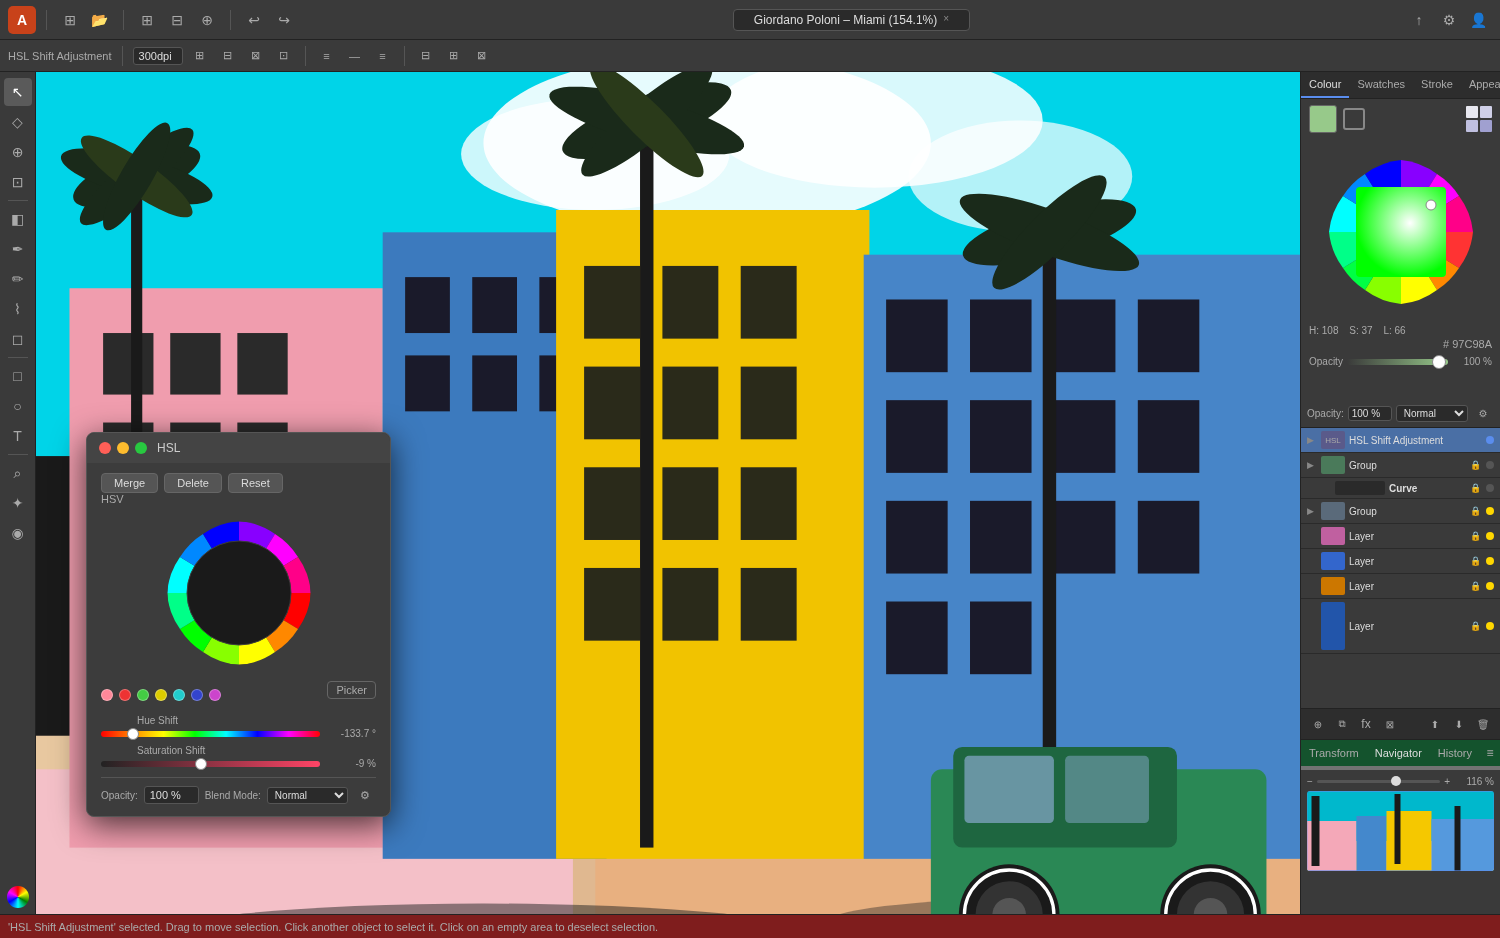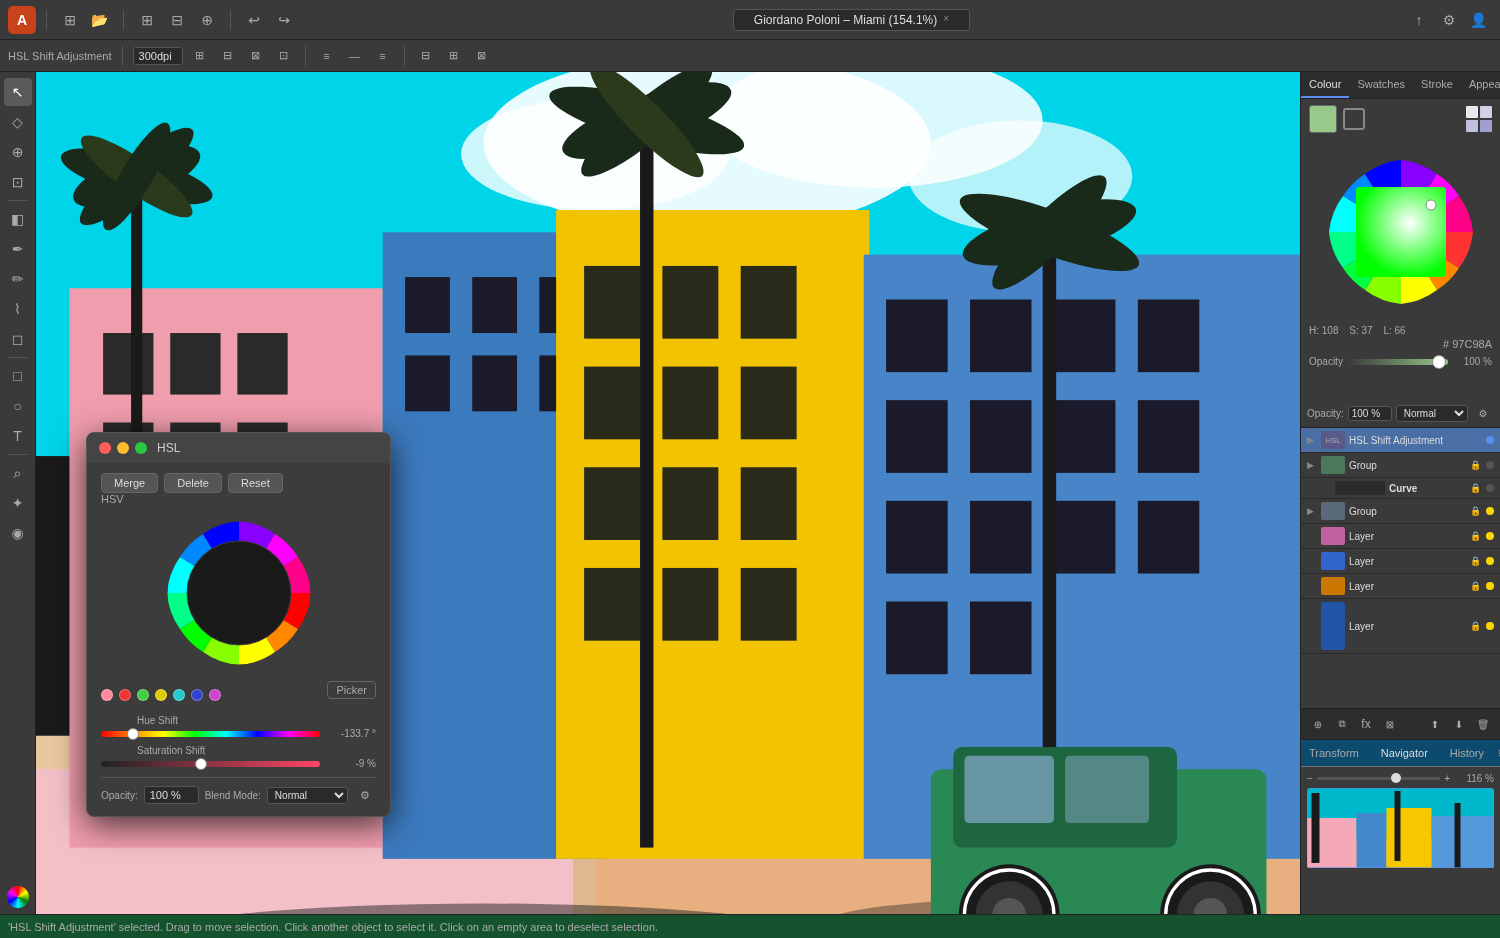--- a/index.html
+++ b/index.html
@@ -64,21 +64,21 @@
     .opacity-input { background: #2a2a2a; border: 1px solid #555; border-radius: 3px; padding: 1px 3px; color: #ddd; font-size: 10px; width: 44px; }
     .blend-select { background: #2a2a2a; border: 1px solid #555; border-radius: 3px; padding: 1px 3px; color: #ddd; font-size: 10px; flex: 1; }
     .layer-item { display: flex; align-items: center; padding: 3px 6px; gap: 4px; cursor: pointer; border-bottom: 1px solid #2a2a2a; }
     .layer-item.selected { background: #4a6fa5; }
     .layer-thumb { width: 24px; height: 18px; background: #555; border-radius: 2px; flex-shrink: 0; }
     .layer-name { font-size: 10px; color: #ddd; flex: 1; overflow: hidden; text-overflow: ellipsis; white-space: nowrap; }
     .layer-lock { font-size: 9px; color: #888; }
     .layer-expand { font-size: 9px; color: #888; width: 10px; }
 
     
-    #bottom-status { height: 24px; background: #14532d; border-top: 1px solid #222; display: flex; align-items: center; padding: 0 8px; font-size: 11px; color: #aaa; }
+    #bottom-status { height: 24px; background: #7f1d1d; border-top: 1px solid #222; display: flex; align-items: center; padding: 0 8px; font-size: 11px; color: #aaa; }
 
     
     #hsl-dialog {
       position: absolute; top: 360px; left: 50px; width: 305px; background: #3c3c3c; border-radius: 8px; box-shadow: 0 8px 32px rgba(0,0,0,0.7); z-index: 100; border: 1px solid #555;
     }
     .dialog-titlebar { display: flex; align-items: center; padding: 8px 12px; gap: 6px; cursor: move; background: #444; border-radius: 8px 8px 0 0; }
     .dialog-close { width: 12px; height: 12px; border-radius: 50%; background: #ff5f57; cursor: pointer; }
     .dialog-min { width: 12px; height: 12px; border-radius: 50%; background: #febc2e; cursor: pointer; }
     .dialog-max { width: 12px; height: 12px; border-radius: 50%; background: #28c840; cursor: pointer; }
     .dialog-title { font-size: 12px; color: #ccc; margin-left: 4px; }
@@ -93,21 +93,21 @@
     .slider-section { margin: 6px 0; }
     .slider-label { font-size: 10px; color: #aaa; margin-bottom: 2px; padding-left: 36px; }
     .slider-row { display: flex; align-items: center; gap: 6px; }
     .hsl-slider { flex: 1; height: 6px; border-radius: 3px; -webkit-appearance: none; appearance: none; cursor: pointer; }
     .hsl-slider::-webkit-slider-thumb { -webkit-appearance: none; width: 12px; height: 12px; border-radius: 50%; background: white; border: 1px solid #888; }
     .slider-value { font-size: 10px; color: #aaa; width: 50px; text-align: right; }
     .opacity-bottom-row { display: flex; align-items: center; gap: 6px; font-size: 10px; color: #aaa; margin-top: 8px; border-top: 1px solid #555; padding-top: 6px; }
 
     
     .nav-panel { border-top: 1px solid #222; }
-    .nav-tabs { display: flex; background: #0c4a6e; border-bottom: 1px solid #737373; align-items: center; gap: 6px; }
+    .nav-tabs { display: flex; background: #14532d; border-bottom: 4px solid #737373; align-items: center; }
     .nav-tab { padding: 4px 8px; font-size: 11px; cursor: pointer; color: #aaa; }
     .nav-tab.active { color: #ddd; }
     .nav-content { padding: 6px; }
     .nav-slider-row { display: flex; align-items: center; gap: 4px; font-size: 10px; color: #aaa; margin-bottom: 4px; }
     .nav-slider { flex: 1; height: 3px; background: #555; border-radius: 2px; }
     .nav-thumb { width: 100%; height: 80px; background: #1a3a2a; border-radius: 3px; overflow: hidden; position: relative; }
 
     
     .wheel-svg { width: 160px; height: 160px; }
   </style>

